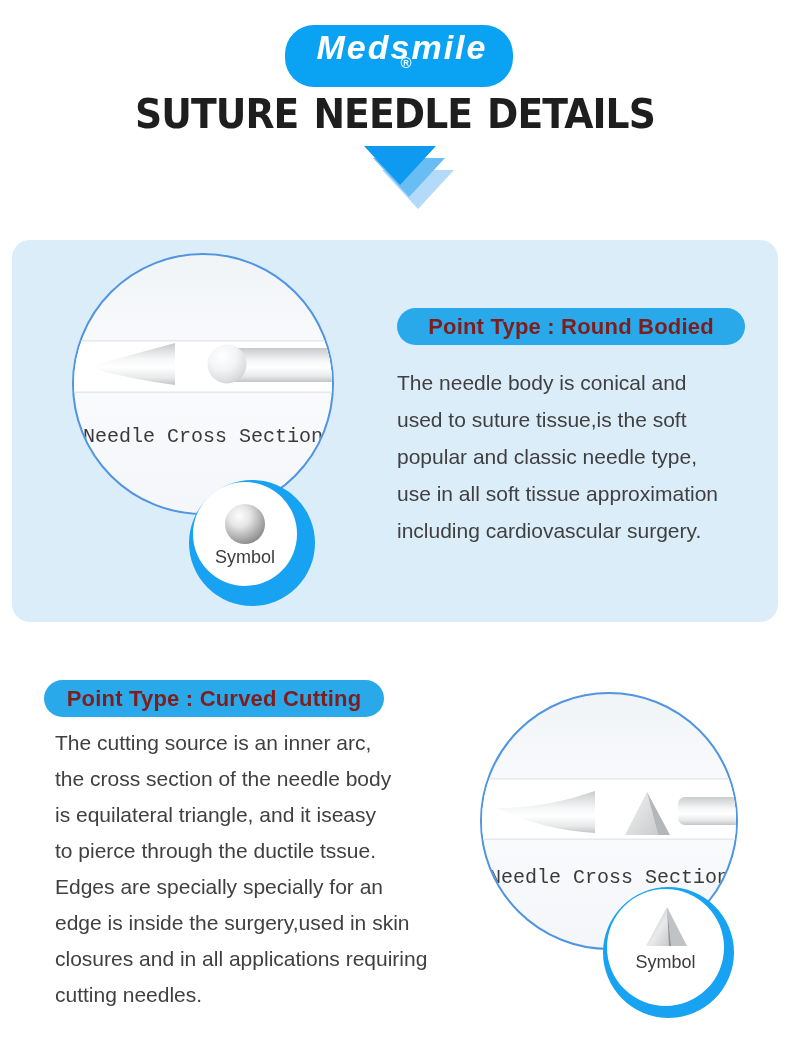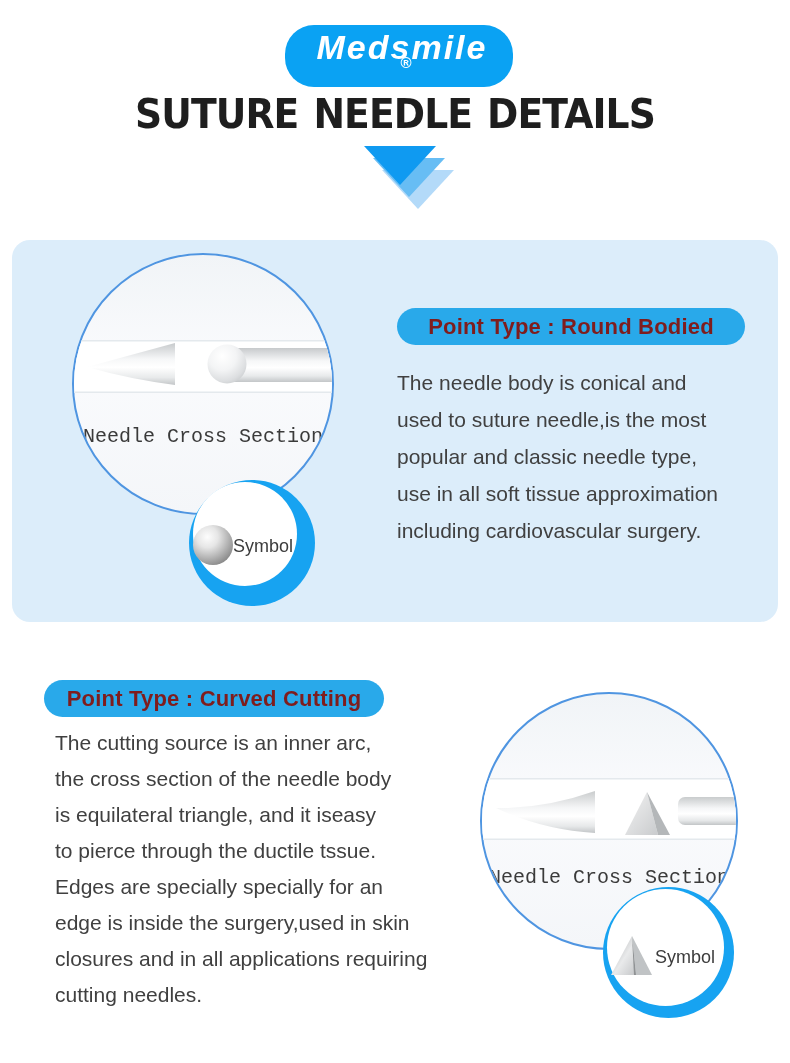--- a/index.html
+++ b/index.html
@@ -49,21 +49,21 @@
   .fig-circle svg { position:absolute; left:0; top:0; }
   .fig-label {
     position:absolute; left:0; width:100%; text-align:center;
     font-size:20px; color:#3a3a3a;font-family:Liberation Mono, monospace;
   }
 
   
   .sym-blue { border-radius:50%; background:#17a3f1; }
   .sym-white {
     border-radius:50%; background:#ffffff;
-    display:flex; flex-direction:row; align-items:center;
+    display:flex; flex-direction:column; align-items:center;
   }
   .sym-label { font-size:18px; color:#3c3c3c; margin-top:3px; }
   .sphere-icon {
     width:40px; height:40px; border-radius:50%;
     background:radial-gradient(circle at 36% 30%, #fdfdfd 0%, #e6e6e6 28%, #b5b5b5 55%, #8a8a8a 78%, #6e6e6e 100%);
   }
 
   
   .type-pill {
     background:#29a9ea; border-radius:19px; height:37px;
@@ -133,21 +133,21 @@
     <div class="abs sym-blue" style="left:177px; top:240px; width:126px; height:126px;"></div>
     <div class="abs sym-white" style="left:181px; top:242px; width:104px; height:104px; padding-top:22px;">
       <div class="sphere-icon"></div>
       <div class="sym-label">Symbol</div>
     </div>
 
     <div class="abs type-pill" style="left:385px; top:68px; width:348px;">Point Type : Round Bodied</div>
 
     <div class="abs para para-1" style="left:385px; top:124px;">
       <div class="line">The needle body is conical and</div>
-      <div class="line">used to suture needle,is the most</div>
+      <div class="line">used to suture tissue,is the soft</div>
       <div class="line">popular and classic needle type,</div>
       <div class="line">use in all soft tissue approximation</div>
       <div class="line">including cardiovascular surgery.</div>
     </div>
   </div>
 
   <div class="abs type-pill" style="left:44px; top:680px; width:340px;">Point Type : Curved Cutting</div>
 
   <div class="abs para para-2" style="left:55px; top:725px;">
     <div class="line">The cutting source is an inner arc,</div>

